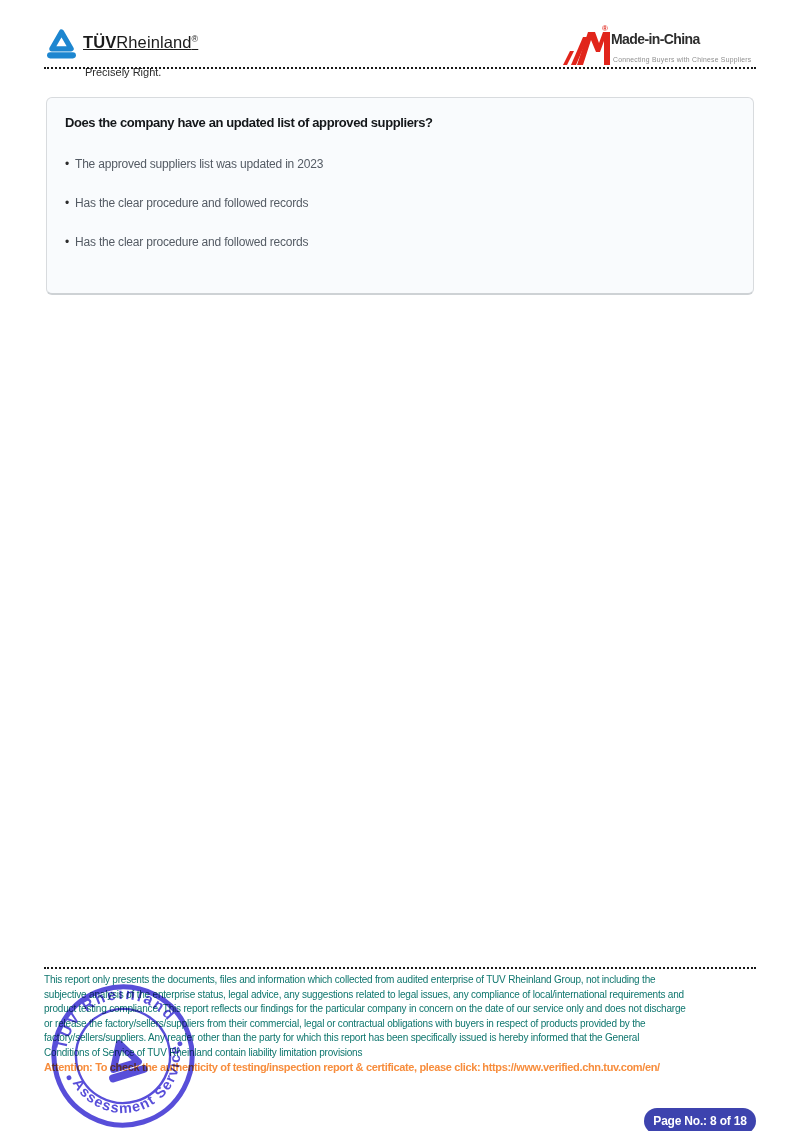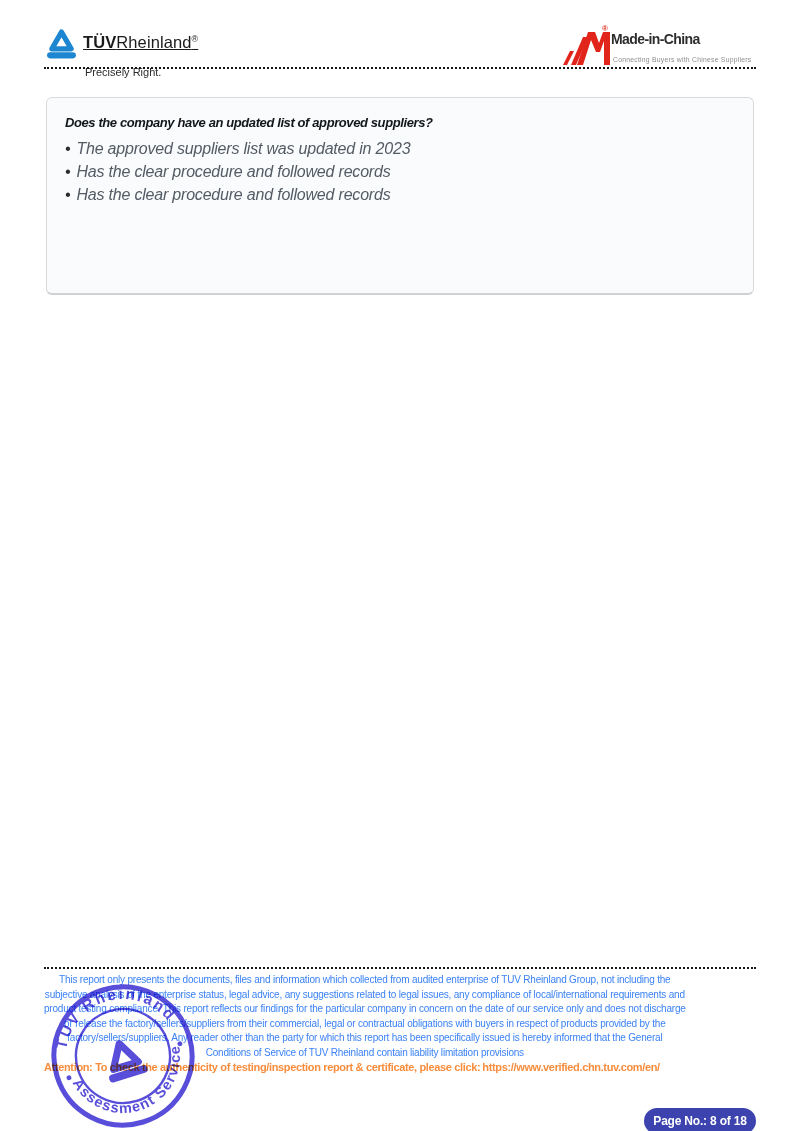--- a/index.html
+++ b/index.html
@@ -22,29 +22,29 @@
   .mic-tagline { position:absolute; left:613px; top:56px; font-size:6.8px; color:#8e8e8e; letter-spacing:0.25px; }
 
   .dotted { position:absolute; left:44px; width:712px; border-top:2px dotted #161616; }
   .dotted.top { top:67px; }
   .dotted.bottom { top:967px; }
 
   
   .qa-box {
     position:absolute; left:46px; top:97px; width:708px; min-height:198px;
     background:#f9fbfd; border:1px solid #d8dbde; border-bottom:2px solid #ced2d5;
-    border-radius:6px; padding:13px 18px 14px 18px;font-style:italic;
+    border-radius:6px; padding:13px 18px 14px 18px;
   }
   .q { font-size:13px; font-weight:700; color:#14171a; letter-spacing:-0.4px; line-height:24px; margin-top:5px; }
   .q:first-child { margin-top:0; }
-  .a { font-size:16px; color:#545b64; letter-spacing:-0.2px; line-height:19px; margin-top:4px; }
+  .a { font-size:12px; color:#545b64; letter-spacing:-0.2px; line-height:19px; margin-top:20px; }
   .a .bullet { color:#2c2c2c; margin-right:6px; }
 
   
-  .disclaimer { position:absolute; left:44px; top:973px; color:#3b82f6;text-align:center; }
+  .disclaimer { position:absolute; left:44px; top:973px; color:#0f766e; }
   .disclaimer div { font-size:10px; letter-spacing:-0.2px; line-height:14.6px; white-space:nowrap; }
   .attention { position:absolute; left:44px; top:1061px; font-size:11px; font-weight:700;
                color:#f78d3d; letter-spacing:-0.35px; white-space:nowrap; }
   .attention .url { margin-left:2px; }
 
   .stamp { position:absolute; left:47px; top:980px; mix-blend-mode:multiply; opacity:0.92; }
 
   .page-badge {
     position:absolute; left:644px; top:1108px; width:112px; height:26px;
     background:#3d43ae; border-radius:13px; color:#ffffff;

